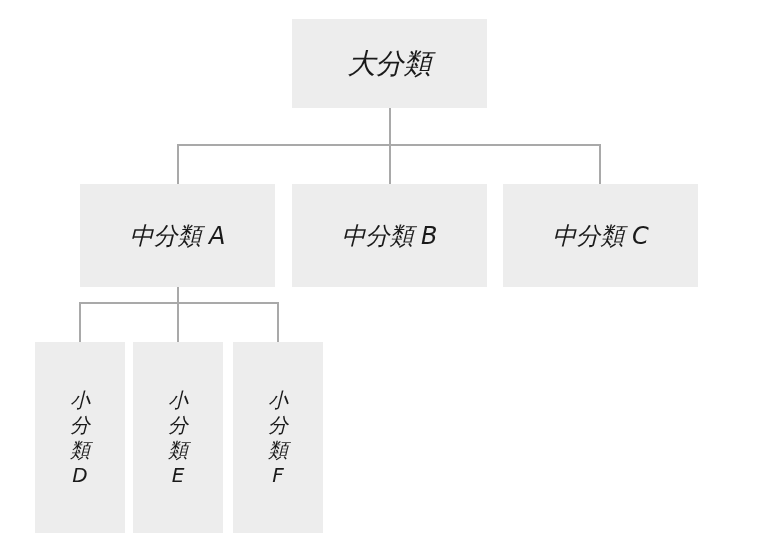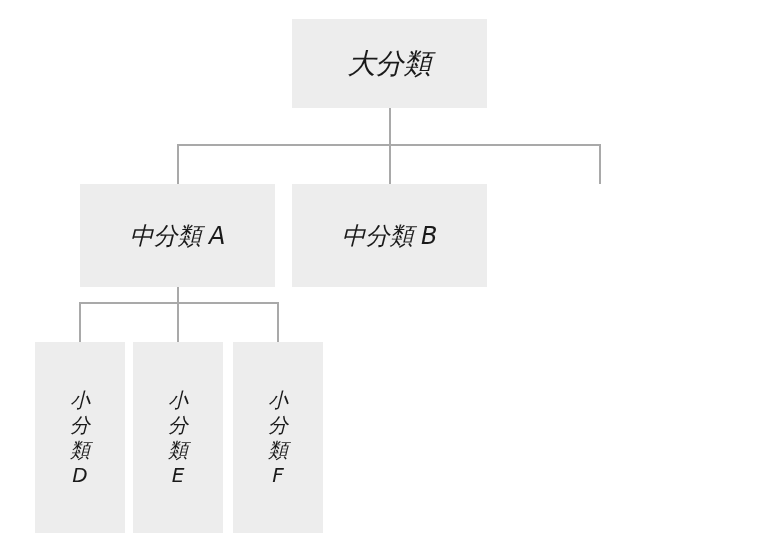--- a/index.html
+++ b/index.html
@@ -59,20 +59,21 @@
   <div class="line l2-rail"></div>
   <div class="line l2-drop-d"></div>
   <div class="line l2-drop-f"></div>
 
   <div class="node node-root">大分類</div>
 
   <div class="node node-mid node-mid-a">中分類 A</div>
 
   <div class="node node-mid node-mid-b">中分類 B</div>
 
+  <div class="node node-mid node-mid-c">中分類 C</div>
 
   <div class="node node-sub node-sub-d">小
 分
 類
 D</div>
 
   <div class="node node-sub node-sub-e">小
 分
 類
 E</div>

